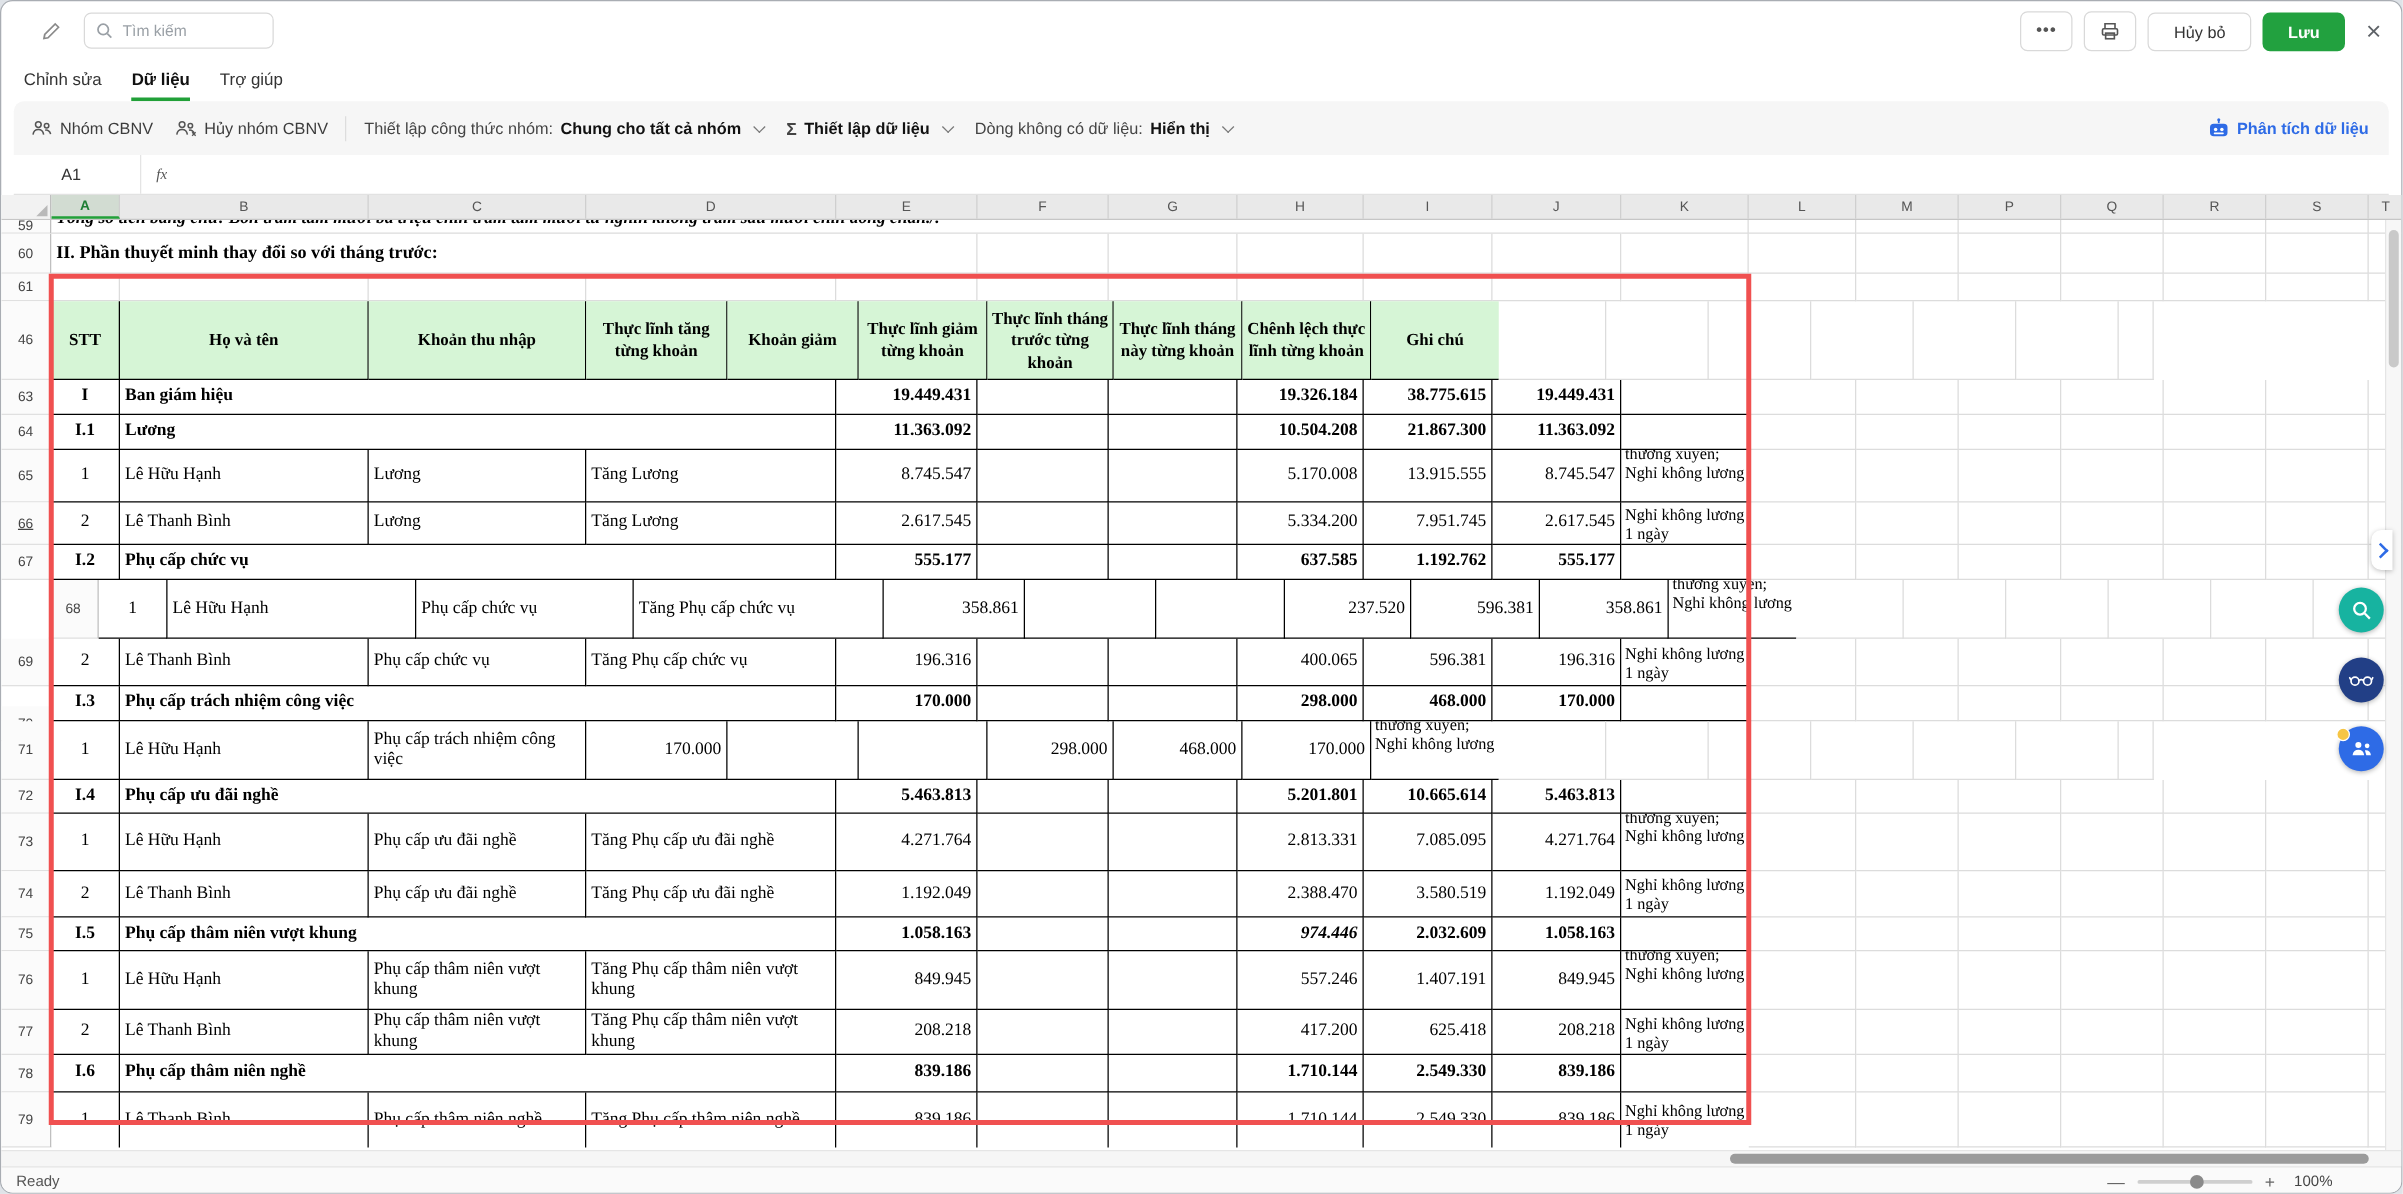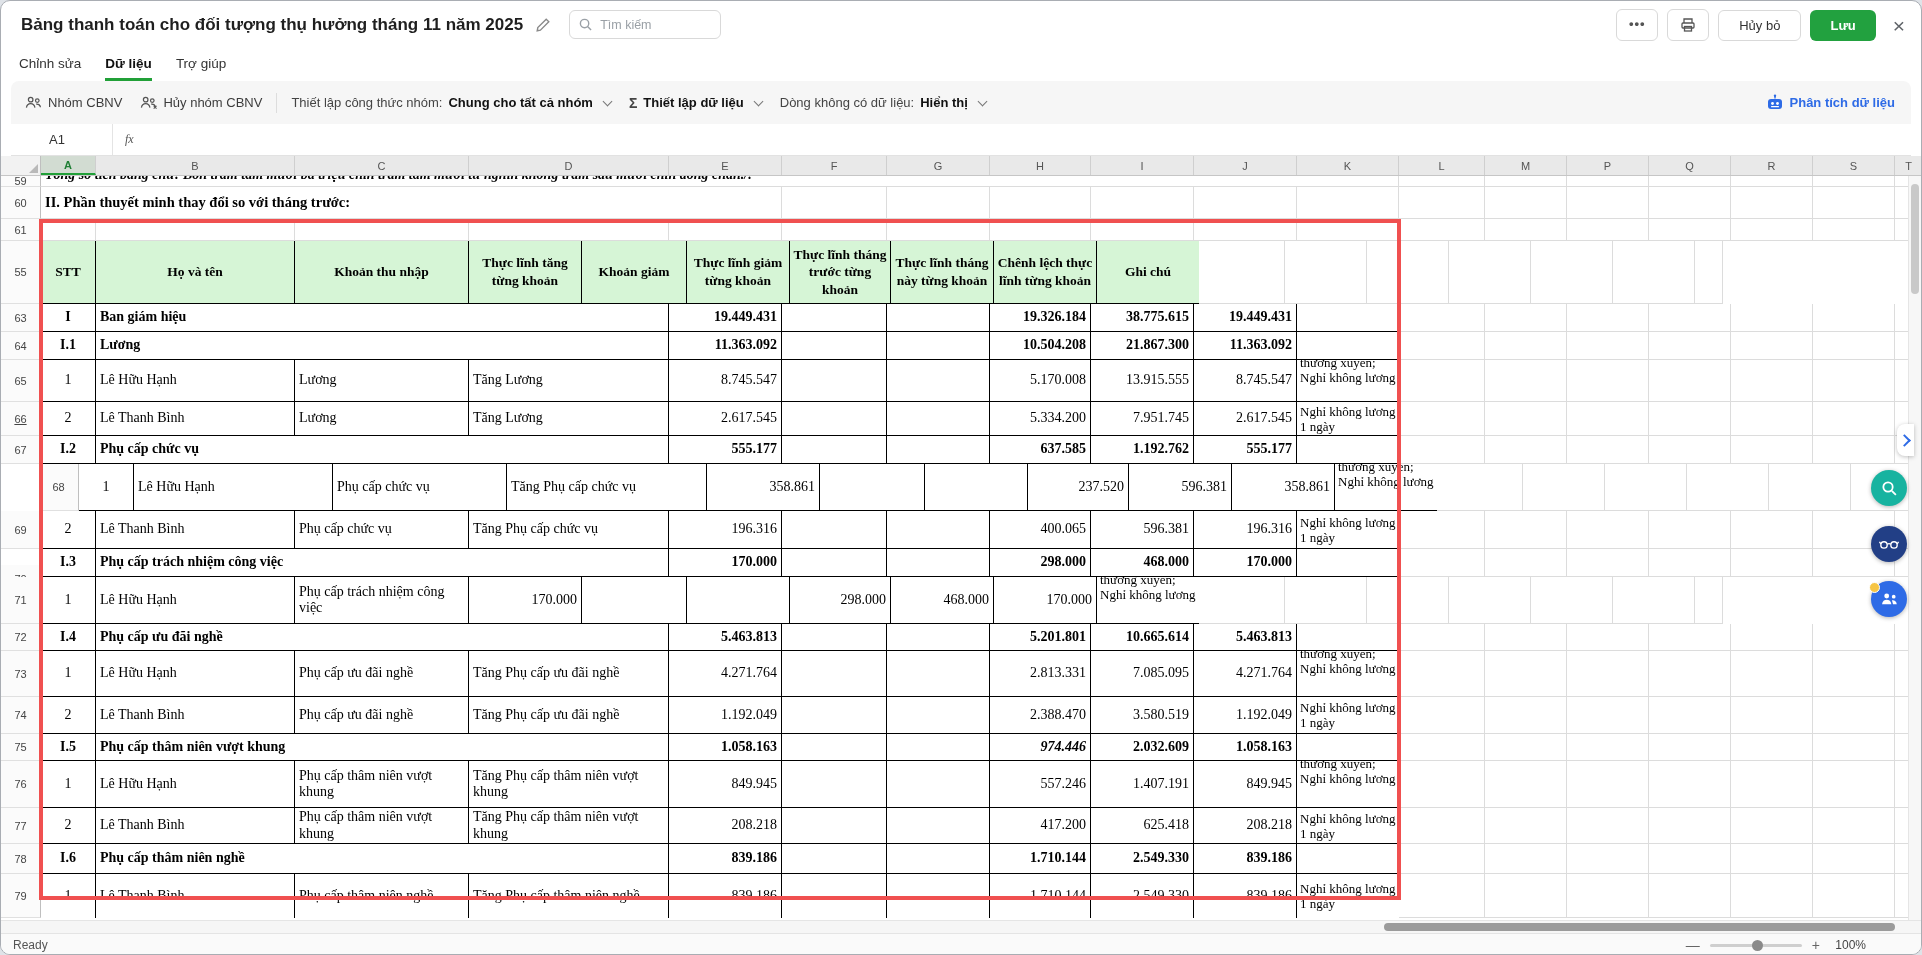--- a/index.html
+++ b/index.html
@@ -88,21 +88,20 @@
   .fab.blue{top:580px;background:#2e6be6;}
   .ydot{position:absolute;left:-2px;top:1px;width:9px;height:9px;border-radius:50%;background:#f6c544;border:1.5px solid #fff;}
 </style>
 </head>
 <body>
 
 <div class="app">
 
   <div class="titlebar">
     <div class="tb-left">
-      <div class="doc-title">Bảng thanh toán cho đối tượng thụ hưởng tháng 11 năm 2025</div>
       <span class="pencil">
         <svg width="16" height="16" viewBox="0 0 16 16" fill="none" stroke="#8a8a8a" stroke-width="1.4">
             <path d="M11.2 2.2l2.6 2.6L5.4 13.2l-3.2.6.6-3.2z"></path>
           </svg>
       </span>
       <div class="searchbox">
         <svg width="13" height="13" viewBox="0 0 14 14" fill="none" stroke="#9aa0a6" stroke-width="1.5">
             <circle cx="6" cy="6" r="4.5"></circle>
             <path d="M9.5 9.5L13 13"></path>
           </svg>
@@ -264,21 +263,21 @@
           <div class="gc" style="width: 102px; height: 22px;"></div>
           <div class="gc" style="width: 86px; height: 22px;"></div>
           <div class="gc" style="width: 82px; height: 22px;"></div>
           <div class="gc" style="width: 82px; height: 22px;"></div>
           <div class="gc" style="width: 82px; height: 22px;"></div>
           <div class="gc" style="width: 82px; height: 22px;"></div>
           <div class="gc" style="width: 82px; height: 22px;"></div>
           <div class="gc" style="width: 28px; height: 22px;"></div>
         </div>
         <div class="grow" style="height: 63px;">
-          <div class="gut" style="width: 40px; height: 63px;">55</div>
+          <div class="gut" style="width: 40px; height: 63px;">46</div>
           <div class="th" style="width: 55px; height: 63px;">STT</div>
           <div class="th" style="width: 199px; height: 63px;">Họ và tên</div>
           <div class="th" style="width: 174px; height: 63px;">Khoản thu nhập</div>
           <div class="th" style="width: 113px; height: 63px;">Thực lĩnh tăng từng khoản</div>
           <div class="th" style="width: 105px; height: 63px;">Khoản giảm</div>
           <div class="th" style="width: 103px; height: 63px;">Thực lĩnh giảm từng khoản</div>
           <div class="th" style="width: 101px; height: 63px;">Thực lĩnh tháng trước từng khoản</div>
           <div class="th" style="width: 103px; height: 63px;">Thực lĩnh tháng này từng khoản</div>
           <div class="th" style="width: 103px; height: 63px;">Chênh lệch thực lĩnh từng khoản</div>
           <div class="th nobr" style="width: 102px; height: 63px;">Ghi chú</div>

